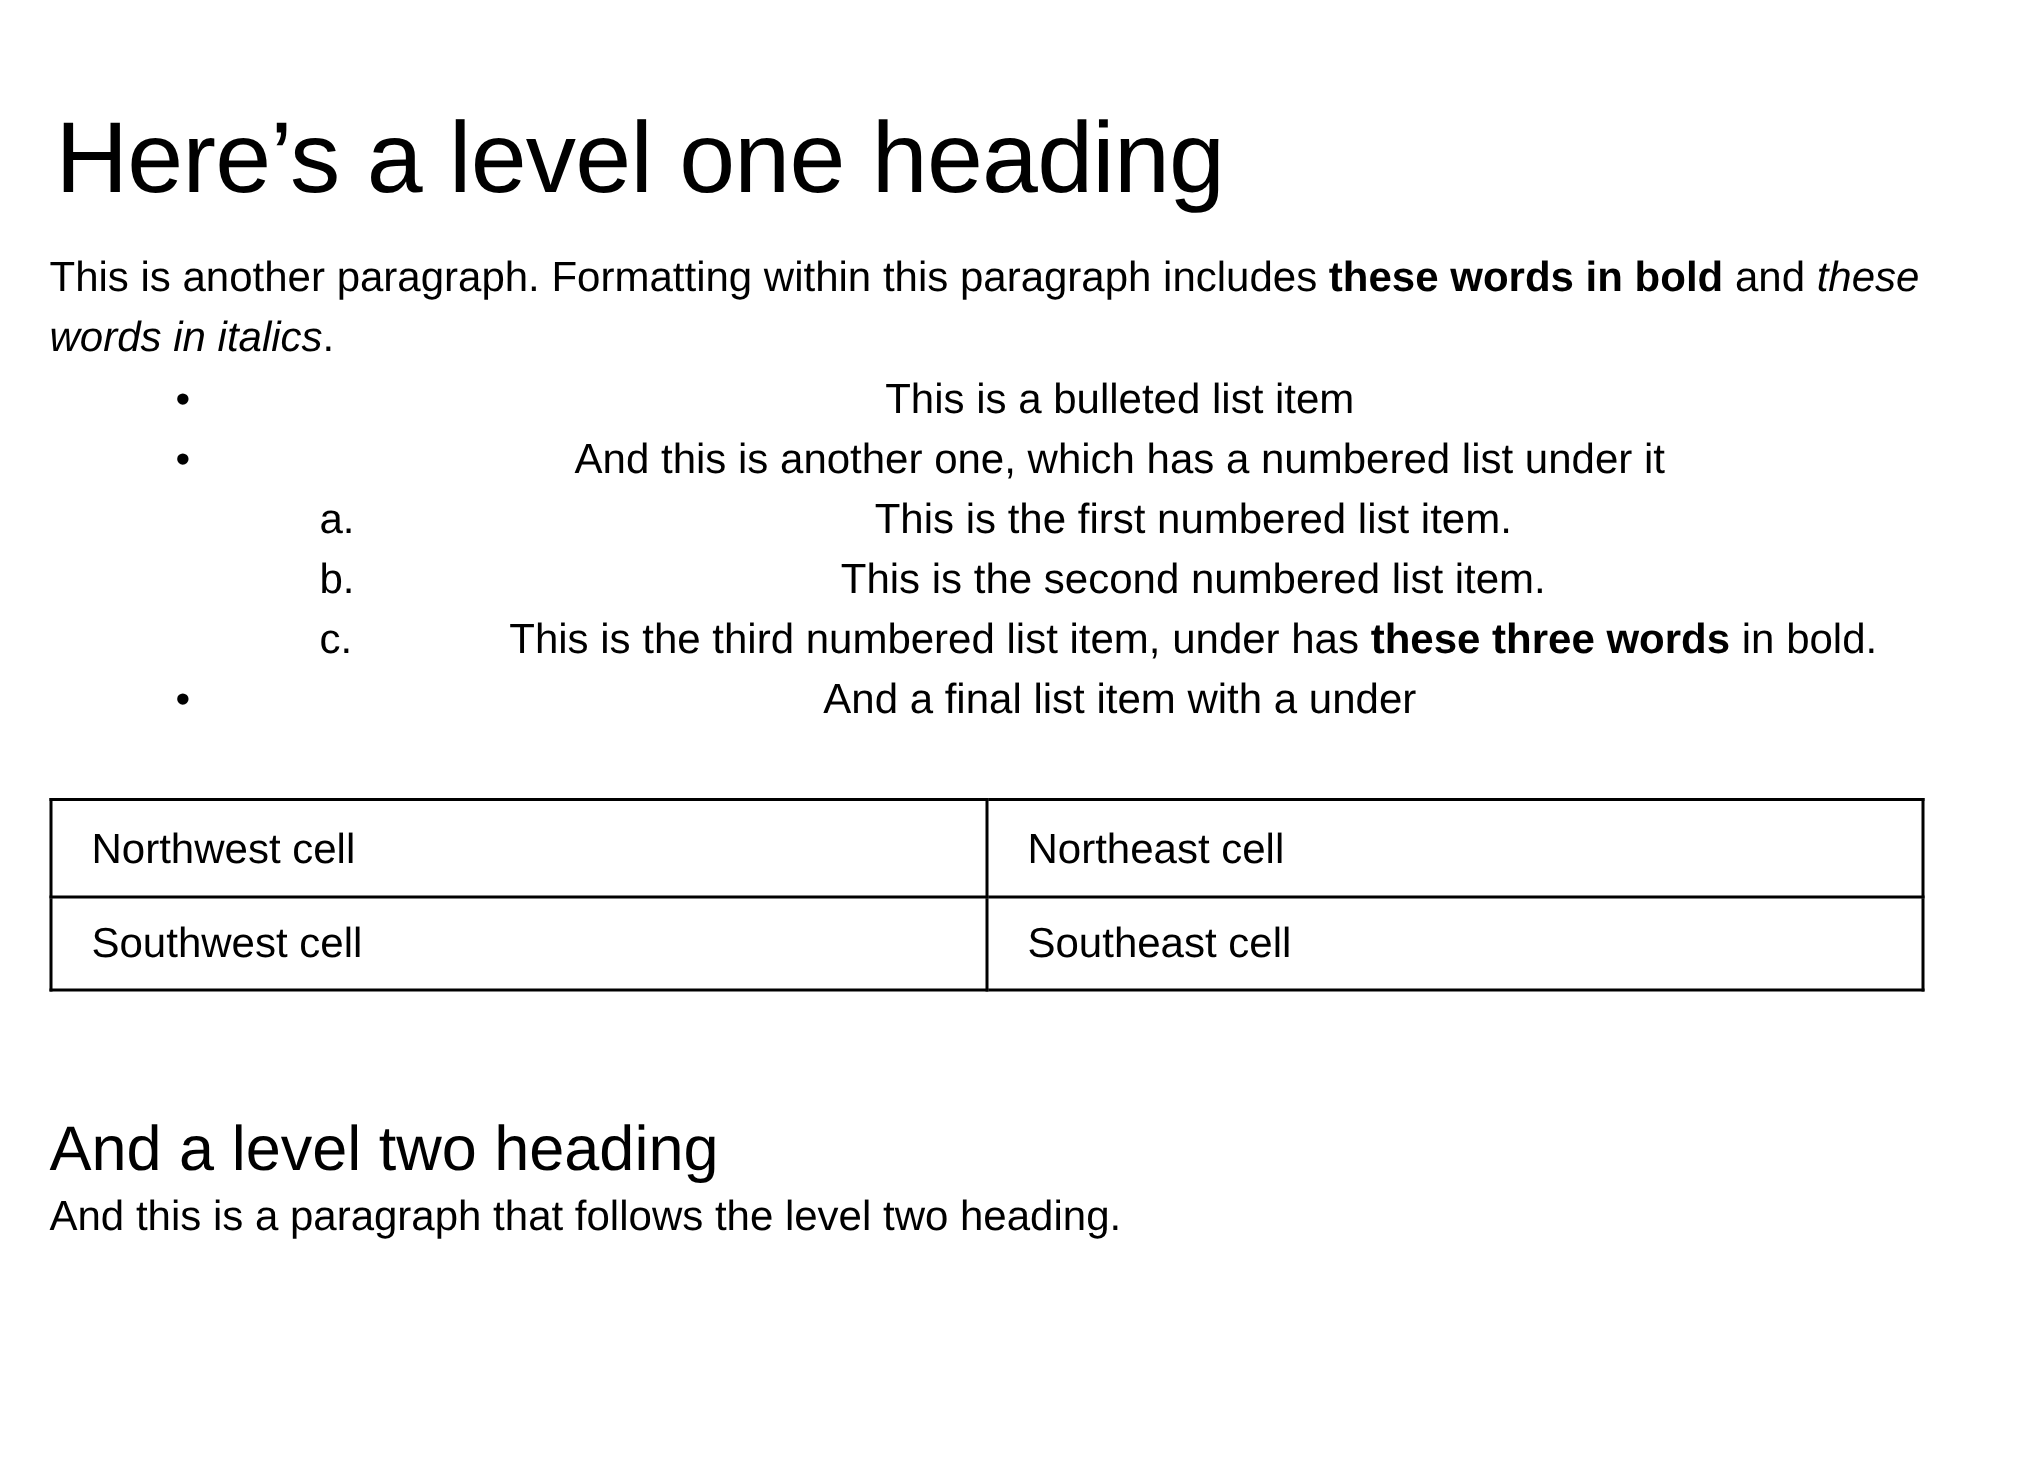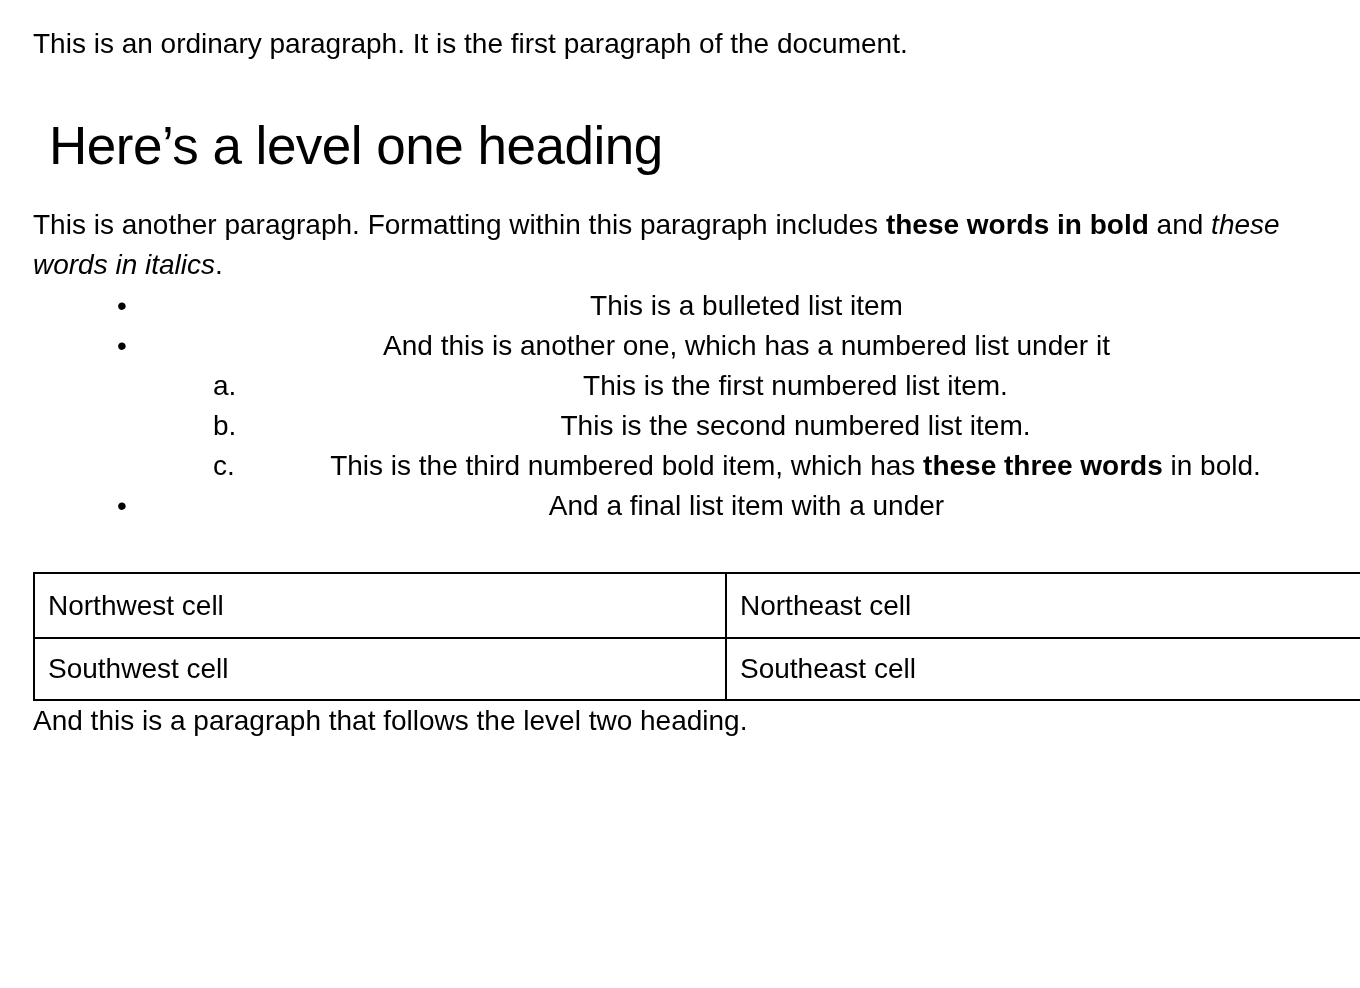--- a/index.html
+++ b/index.html
@@ -14,24 +14,24 @@
     line-height: 40px;
     overflow: hidden;
   }
   .page {
     width: 1360px;
     height: 988px;
     padding: 24px 30px 0 33px;
   }
   p { margin: 0; }
   h1 {
-    font-size: 53px;
+    font-size: 67px;
     font-weight: 400;
     line-height: 62px;
-    margin: 51px 0 0 16px;
+    margin: 51px 0 0 4px;
     letter-spacing: -0.5px;
   }
   h2 {
     font-size: 42px;
     font-weight: 400;
     line-height: 50px;
     margin: 80px 0 0 0;
   }
   .p-formatted { margin-top: 28px; }
   .bold-inline { font-weight: 700; margin-top: 36px; }
@@ -48,34 +48,33 @@
 
   table.doc-table {
     border-collapse: collapse;
     table-layout: fixed;
     width: 1248px;
     margin-top: 46px;
   }
   table.doc-table td {
     border: 2px solid #000000;
     vertical-align: middle;
-    padding: 0 13px;
-    width: 692px;
+    padding: 0 26px;
+    width: 624px;
   }
   tr.row-one td { height: 65px; }
   tr.row-two td { height: 62px; }
 
   .p-closing { }
 </style>
 </head>
 <body>
 
 <div class="page">
 
-  <p class="p-first">This is an ordinary paragraph. It is the first paragraph of the document.</p>
 
   <h1>Here’s a level one heading</h1>
 
   <p class="p-formatted"><span>This is another paragraph. Formatting within this paragraph includes </span><span class="bold-inline">these words in bold</span><span> and </span><span class="italic-inline">these words in italics</span><span>.</span></p>
 
   <div class="doc-list">
 
     <div class="li li-bullet">
       <span class="marker">•</span>
       <span class="li-text">This is a bulleted list item</span>
@@ -91,21 +90,21 @@
       <span class="li-text">This is the first numbered list item.</span>
     </div>
 
     <div class="li li-alpha">
       <span class="marker">b.</span>
       <span class="li-text">This is the second numbered list item.</span>
     </div>
 
     <div class="li li-alpha">
       <span class="marker">c.</span>
-      <span class="li-text"><span>This is the third numbered bold item, which has </span><span class="bold-inline">these three words</span><span> in bold.</span></span>
+      <span class="li-text"><span>This is the third numbered list item, under has </span><span class="bold-inline">these three words</span><span> in bold.</span></span>
     </div>
 
     <div class="li li-bullet">
       <span class="marker">•</span>
       <span class="li-text">And a final list item with a under</span>
     </div>
 
   </div>
 
   <table class="doc-table">
@@ -114,16 +113,17 @@
         <td>Northwest cell</td>
         <td>Northeast cell</td>
       </tr>
       <tr class="row-two">
         <td>Southwest cell</td>
         <td>Southeast cell</td>
       </tr>
     </tbody>
   </table>
 
+  <h2>And a level two heading</h2>
 
   <p class="p-closing">And this is a paragraph that follows the level two heading.</p>
 
 </div>
 
 </body></html>

